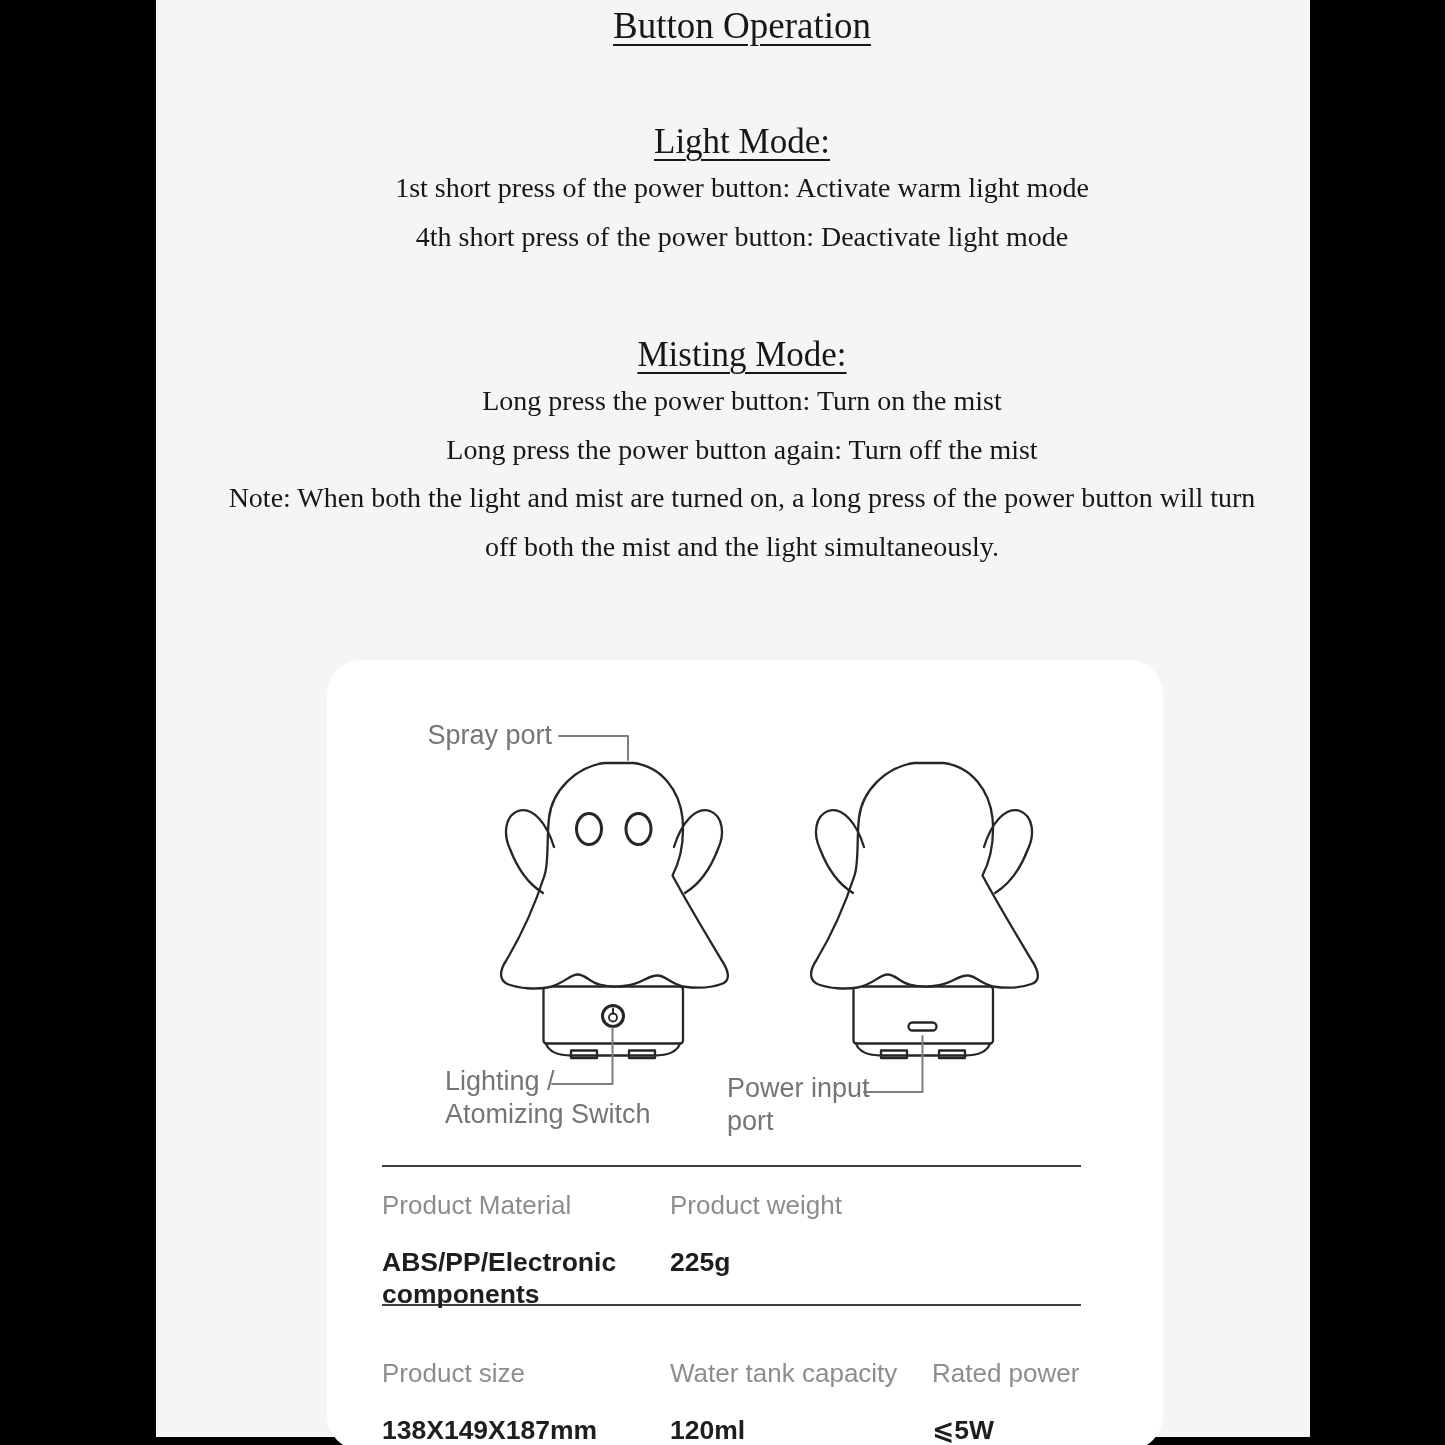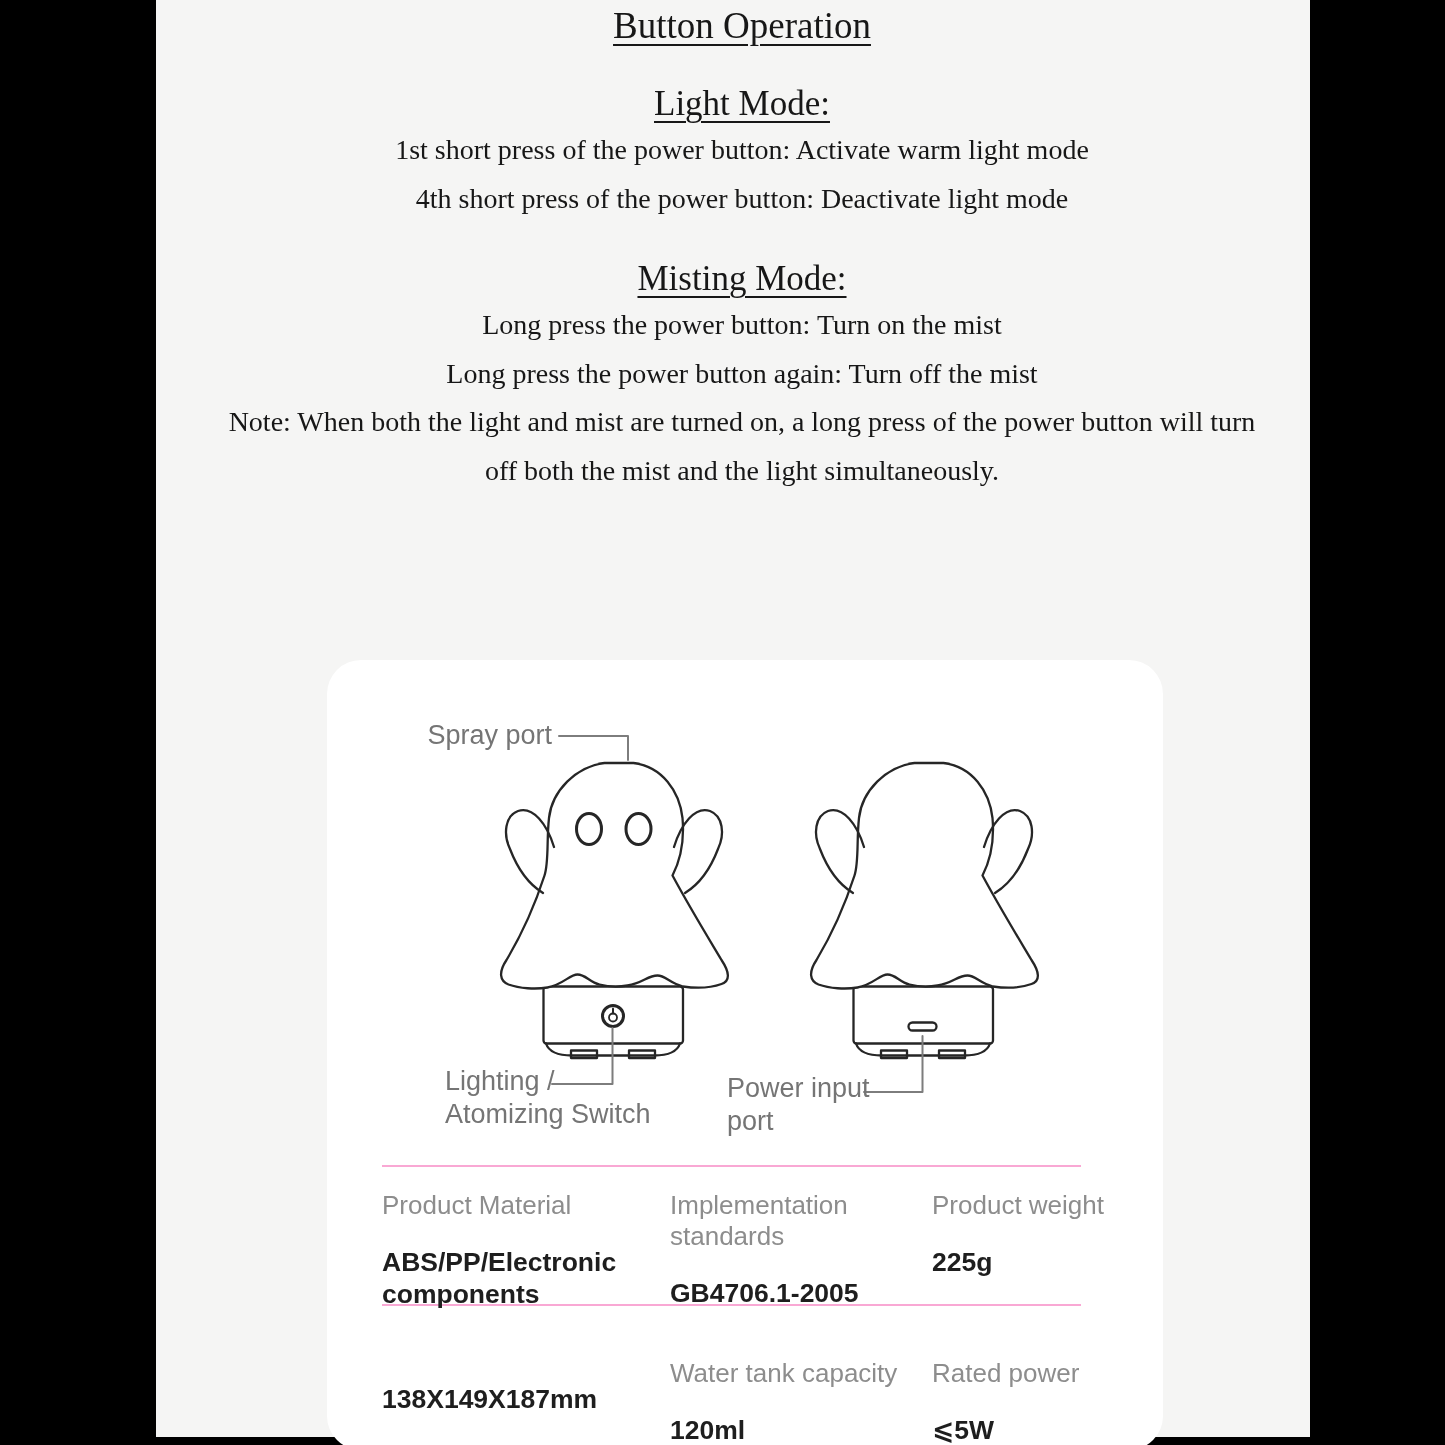--- a/index.html
+++ b/index.html
@@ -3,31 +3,31 @@
 <meta charset="utf-8">
 <style>
   html,body{margin:0;padding:0;background:#000;}
   .stage{position:relative;width:1310px;height:1445px;background:#000;overflow:hidden;
          font-family:"Liberation Sans","DejaVu Sans",sans-serif;}
   .content{position:absolute;left:156px;top:0;width:1172px;height:1437px;background:#f5f5f4;}
   
   .copy{text-align:center;color:#171717;font-family:"Liberation Serif","DejaVu Serif",serif;}
   .page-title{font-size:37px;line-height:44px;margin-top:4px;
               text-decoration:underline;text-underline-offset:6px;text-decoration-thickness:2px;}
-  .mode-heading{font-size:35px;line-height:44px;margin-top:34px;
+  .mode-heading{font-size:35px;line-height:44px;margin-top:72px;
               text-decoration:underline;text-underline-offset:6px;text-decoration-thickness:2px;}
   .instruction-line{font-size:28px;line-height:48.5px;white-space:nowrap;}
   
   .card{position:absolute;left:171px;top:660px;width:836px;height:790px;background:#ffffff;
         border-radius:34px;}
   .diagram{position:absolute;left:0;top:0;}
   .dlabel{font-size:27px;fill:#757575;font-family:"Liberation Sans","DejaVu Sans",sans-serif;}
   
   .specs{position:absolute;left:55px;top:505px;width:699px;}
-  .spec-row{display:grid;grid-template-columns:288px 262px 200px;border-top:2px solid #f9a8d4;}
+  .spec-row{display:grid;grid-template-columns:288px 262px 200px;border-top:2px solid #404040;}
   .row-1{padding-top:23px;height:114px;}
   .row-2{padding-top:52px;}
   .spec-cell{padding-right:18px;}
   .spec-label{font-size:26px;line-height:31px;color:#8d8d8d;}
   .spec-value{font-size:26.5px;line-height:32px;color:#1e1e1e;font-weight:bold;margin-top:25px;}
 </style>
 </head>
 <body>
 
 <div class="stage">
@@ -111,30 +111,27 @@
         <text class="dlabel" x="727" y="1130">port</text>
       </svg>
 
       <div class="specs">
         <div class="spec-row row-1">
           <div class="spec-cell">
             <div class="spec-label">Product Material</div>
             <div class="spec-value">ABS/PP/Electronic components</div>
           </div>
           <div class="spec-cell">
-            <div class="spec-label">Implementation standards</div>
-            <div class="spec-value">GB4706.1-2005</div>
-          </div>
-          <div class="spec-cell">
             <div class="spec-label">Product weight</div>
             <div class="spec-value">225g</div>
           </div>
         </div>
         <div class="spec-row row-2">
           <div class="spec-cell">
+            <div class="spec-label">Product size</div>
             <div class="spec-value">138X149X187mm</div>
           </div>
           <div class="spec-cell">
             <div class="spec-label">Water tank capacity</div>
             <div class="spec-value">120ml</div>
           </div>
           <div class="spec-cell">
             <div class="spec-label">Rated power</div>
             <div class="spec-value">⩽5W</div>
           </div>

